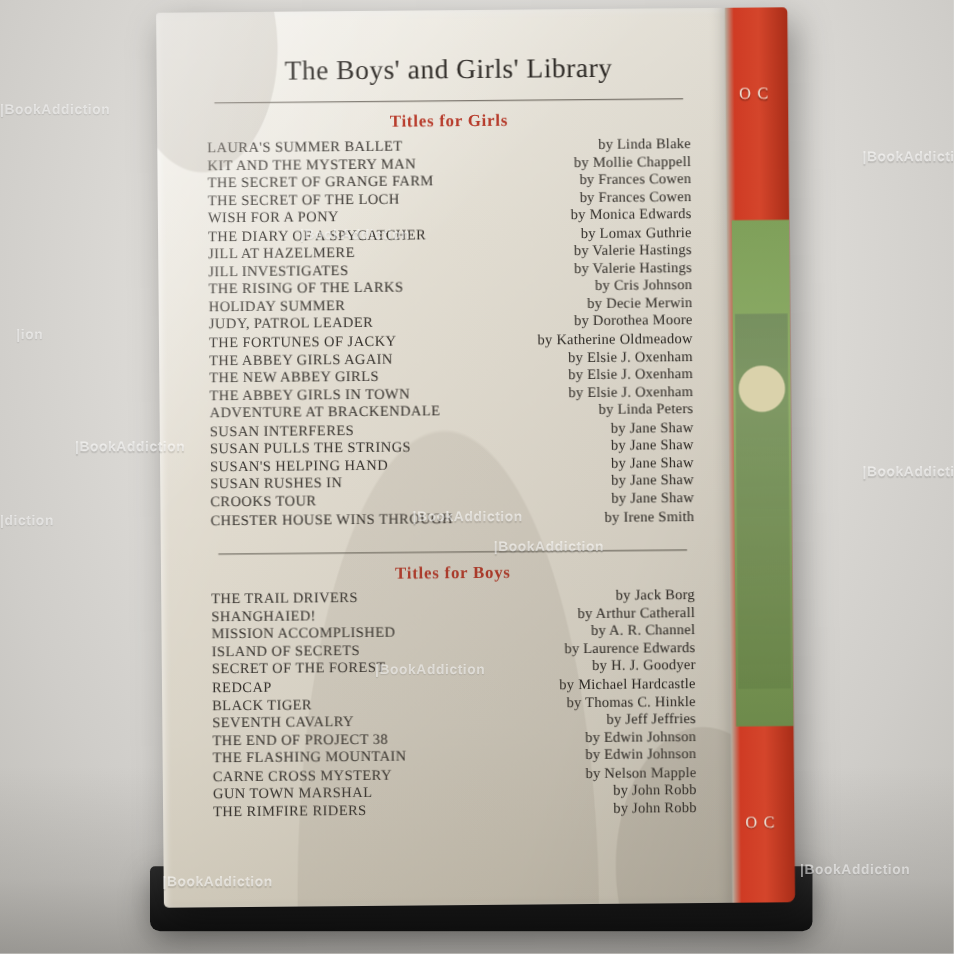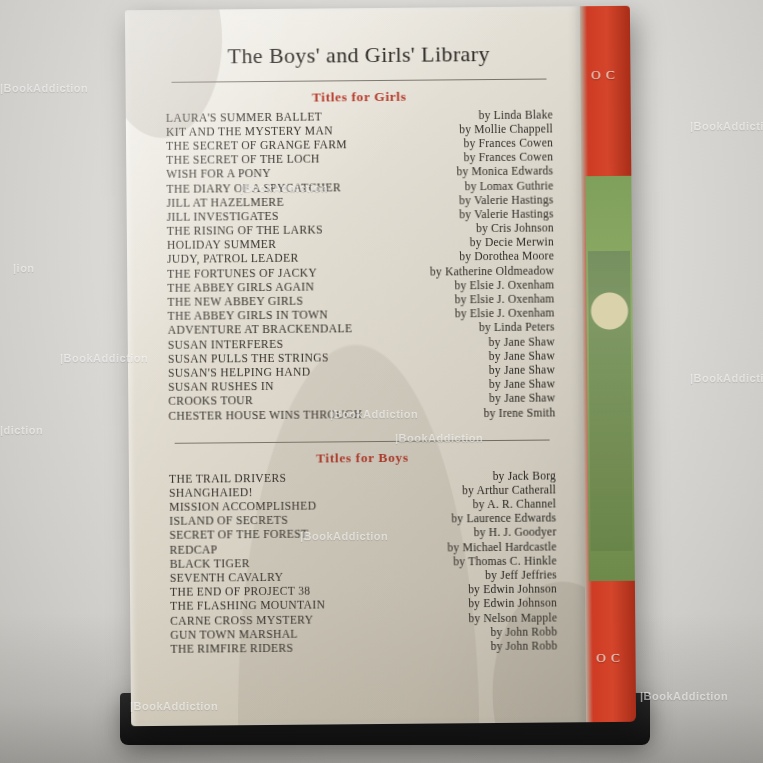--- a/index.html
+++ b/index.html
@@ -402,18 +402,18 @@
 
   <div id="watermark-layer">
       <div class="wm" style="left: 0px; top: 82px;">|BookAddiction</div>
       <div class="wm" style="left: 690px; top: 120px;">|BookAddiction</div>
       <div class="wm" style="left: 240px; top: 182px;">|BookAddiction</div>
       <div class="wm" style="left: 13px; top: 262px;">|ion</div>
       <div class="wm" style="left: 60px; top: 352px;">|BookAddiction</div>
       <div class="wm" style="left: 690px; top: 372px;">|BookAddiction</div>
       <div class="wm" style="left: 330px; top: 408px;">|BookAddiction</div>
       <div class="wm" style="left: 395px; top: 432px;">|BookAddiction</div>
-      <div class="wm" style="left: 0px; top: 424px;">|diction</div>
+      <div class="wm" style="left: 0px; top: 411px;">|diction</div>
       <div class="wm" style="left: 300px; top: 530px;">|BookAddiction</div>
       <div class="wm" style="left: 130px; top: 700px;">|BookAddiction</div>
       <div class="wm" style="left: 640px; top: 690px;">|BookAddiction</div>
     </div>
 </div>
 
 </body></html>

